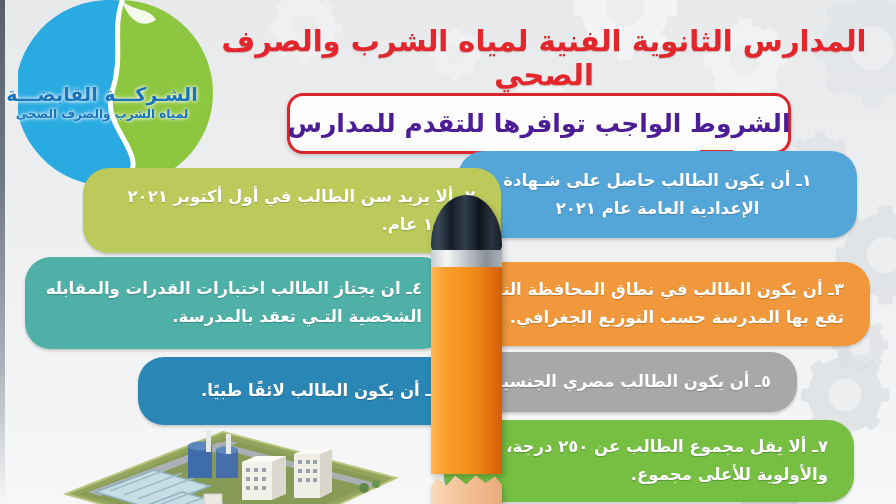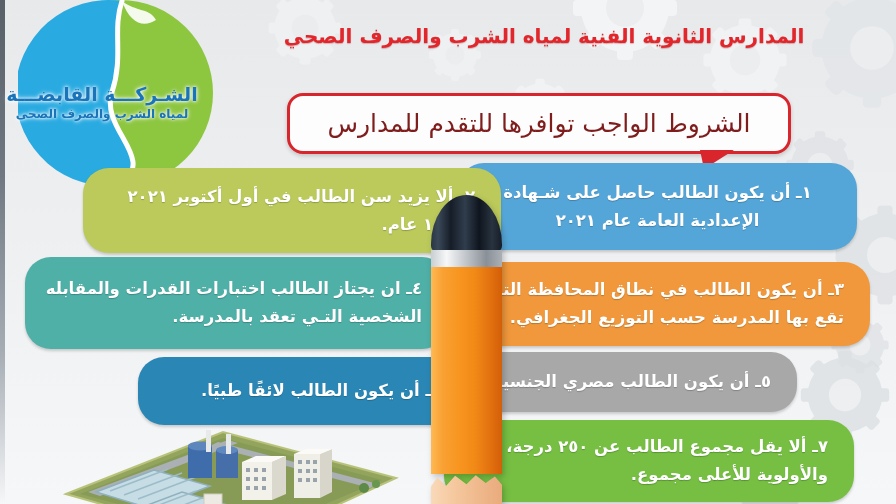--- a/index.html
+++ b/index.html
@@ -16,43 +16,43 @@
   }
   
   .logo{position:absolute;left:18px;top:-2px;width:214px;height:200px;}
   .logo svg{position:absolute;left:0;top:0;}
   .logo-text{position:absolute;left:-26px;top:86px;width:220px;text-align:center;line-height:1.15;}
   .logo-text .l1{font-size:19px;font-weight:bold;color:#1a74b9;text-shadow:0 0 3px #fff,0 0 5px #fff;}
   .logo-text .l2{font-size:12px;font-weight:bold;color:#1a74b9;text-shadow:0 0 3px #fff,0 0 5px #fff;margin-top:2px;}
   
   .title{
     position:absolute;left:200px;top:24px;width:688px;text-align:center;
-    color:#e2262b;font-size:20px;font-weight:bold;letter-spacing:-.5px;
+    color:#e2262b;font-size:29px;font-weight:bold;letter-spacing:-.5px;
     text-shadow:0 1px 1px rgba(120,0,0,.25);
   }
   
   .banner{
     position:absolute;left:287px;top:93px;width:498px;height:55px;
     background:#fdfdfe;border:3.5px solid #d8262c;border-radius:16px;
     display:flex;align-items:center;justify-content:center;
     box-shadow:0 2px 4px rgba(0,0,0,.18);
   }
-  .banner .btext{color:#7f1d1d;font-size:25px;font-weight:normal;white-space:nowrap;}
+  .banner .btext{color:#4c1d95;font-size:25px;font-weight:bold;white-space:nowrap;}
   .banner .tail{position:absolute;right:52px;bottom:-19px;}
   
   .bubble{
     position:absolute;border-radius:26px;color:#fff;font-weight:bold;
     display:flex;align-items:center;z-index:3;
     box-shadow:0 2px 3px rgba(0,0,0,.18);
   }
   .bubble .btxt{
     width:100%;font-size:16.5px;line-height:1.68;text-align:right;
     padding:6px 26px 6px 16px;text-shadow:0 1px 1px rgba(0,0,0,.22);
   }
-  .b1{left:458px;top:163px;width:399px;height:87px;}
+  .b1{left:458px;top:151px;width:399px;height:87px;}
   .b1 .btxt{text-align:center;padding:6px 20px;}
   .b2{left:40px;top:168px;width:418px;height:85px;margin-left:43px;}
   .b3{left:456px;top:262px;width:414px;height:84px;}
   .b4{left:25px;top:257px;width:423px;height:92px;}
   .b5{left:456px;top:352px;width:341px;height:60px;}
   .b6{left:138px;top:357px;width:310px;height:68px;padding-left:33px;}
   .b6 .btxt{text-align:center;}
   .b7{left:444px;top:420px;width:410px;height:82px;}
   
   .pencil{position:absolute;left:431px;top:195px;width:71px;height:309px;z-index:5;filter:drop-shadow(2px 3px 3px rgba(0,0,0,.22));}

